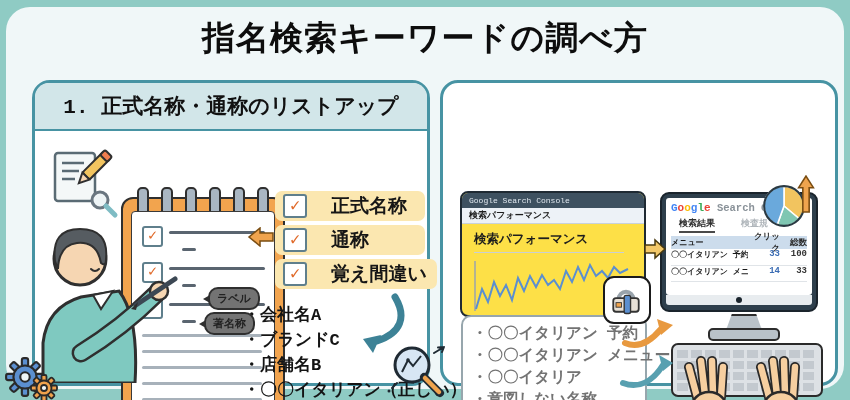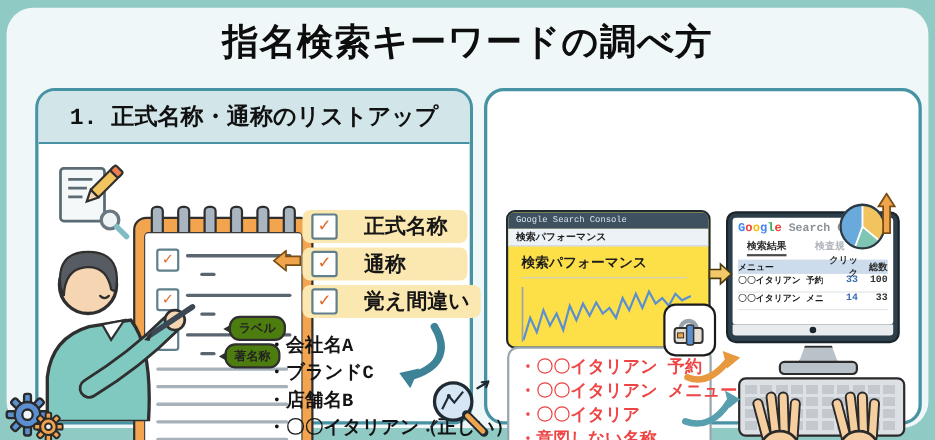--- a/index.html
+++ b/index.html
@@ -12,21 +12,21 @@
 
   
   .clipboard{position:absolute;left:86px;top:66px;width:160px;height:224px;background:#f2a44e;border:2.5px solid #2f2f2f;border-radius:12px;}
   .clipboard-inner{position:absolute;left:8px;top:12px;right:8px;bottom:8px;background:#fff;border:1.5px solid #3a3a3a;border-radius:4px;}
   .ring{position:absolute;top:-12px;width:8px;height:26px;background:#a9b6c2;border:2px solid #2f2f2f;border-radius:5px;}
   .cb-row{position:absolute;left:10px;display:flex;align-items:flex-start;}
   .cb-box{width:17px;height:17px;background:#fff;border:2px solid #5f7f8c;border-radius:3px;display:flex;align-items:center;justify-content:center;font-size:15px;font-weight:900;color:#e06a2a;line-height:1;}
   .cb-line{margin-left:6px;margin-top:5px;width:96px;height:3px;background:#5a6570;border-radius:2px;}
   .cb-subline{position:absolute;left:40px;top:22px;width:14px;height:3px;background:#5a6570;border-radius:2px;}
   .faint-line{position:absolute;left:10px;width:120px;height:2.5px;background:#a7b1ba;border-radius:2px;}
-  .bubble{position:absolute;background:#4d7c0f;border:2px solid #2f2f2f;border-radius:10px;font-size:11px;font-weight:800;color:#222;padding:2px 7px;white-space:nowrap;z-index:6;}
+  .bubble{position:absolute;background:#737373;border:2px solid #2f2f2f;border-radius:10px;font-size:11px;font-weight:800;color:#222;padding:2px 7px;white-space:nowrap;z-index:6;}
   .bubble:before{content:"";position:absolute;left:-7px;top:6px;border-top:4px solid transparent;border-bottom:4px solid transparent;border-right:7px solid #2f2f2f;}
   .check-item{position:absolute;left:240px;height:30px;background:#fbe7b0;border-radius:7px;display:flex;align-items:center;padding:0 8px;z-index:5;}
   .check-item .cb-box{width:20px;height:20px;font-size:17px;background:#fff;}
   .check-item .lbl{margin-left:24px;font-size:19px;font-weight:800;color:#161616;white-space:nowrap;}
   .examples{position:absolute;left:208px;top:172px;z-index:5;}
   .examples div{font-size:17px;font-weight:800;color:#141414;line-height:25px;white-space:nowrap;}
 
   
   .report-window{position:absolute;left:17px;top:60px;width:182px;height:122px;background:#fde047;border:2.5px solid #1f2a33;border-radius:8px;overflow:hidden;z-index:2;}
   .rw-titlebar{height:15px;background:#3e5160;color:#dfe7ee;font-size:8px;display:flex;align-items:center;padding-left:7px;}
@@ -46,21 +46,21 @@
   .gsc-table{margin-top:3px;width:100%;}
   .t-head{display:flex;background:#ccdcec;height:13px;align-items:center;font-size:8.5px;font-weight:800;color:#2a2a2a;}
   .t-row{display:flex;height:15.5px;border-bottom:1px solid #e0e4e8;}
   .c-kw{flex:1;font-size:8px;font-weight:800;color:#191919;white-space:nowrap;overflow:hidden;}
   .c-cl{width:32px;text-align:right;font-size:9px;font-weight:800;color:#3a6cb4;}
   .c-tt{width:27px;text-align:right;font-size:9px;font-weight:800;color:#333;}
   .t-head .c-cl,.t-head .c-tt{color:#2a2a2a;font-size:8.5px;}
   .stand-neck{position:absolute;left:282px;top:183px;width:34px;height:15px;background:#b9c2c9;border:2px solid #2c2c2c;clip-path:polygon(18% 0,82% 0,100% 100%,0 100%);z-index:1;}
   .stand-base{position:absolute;left:265px;top:197px;width:68px;height:9px;background:#b9c2c9;border:2px solid #2c2c2c;border-radius:5px;z-index:1;}
   .kw-box{position:absolute;left:18px;top:184px;width:186px;height:98px;background:#fff;border:2px solid #97a6ad;border-radius:10px;padding:6px 9px;box-sizing:border-box;z-index:2;}
-  .kw-box div{font-size:15.5px;font-weight:800;color:#ef4444;line-height:22px;white-space:nowrap;}
+  .kw-box div{font-size:15.5px;font-weight:800;color:#737373;line-height:22px;white-space:nowrap;}
   .keyboard{position:absolute;left:228px;top:212px;width:148px;height:50px;background:#dde1e5;border:2.5px solid #2a2a2a;border-radius:7px;z-index:2;}
   .keys{position:absolute;left:4px;top:4px;right:4px;bottom:4px;background:
     repeating-linear-gradient(0deg, transparent 0 8px, #dde1e5 8px 11px),
     repeating-linear-gradient(90deg, #c3c9cf 0 11px, #dde1e5 11px 14px);}
   svg{display:block;}
 </style>
 </head>
 <body>
 
 <div id="stage">

